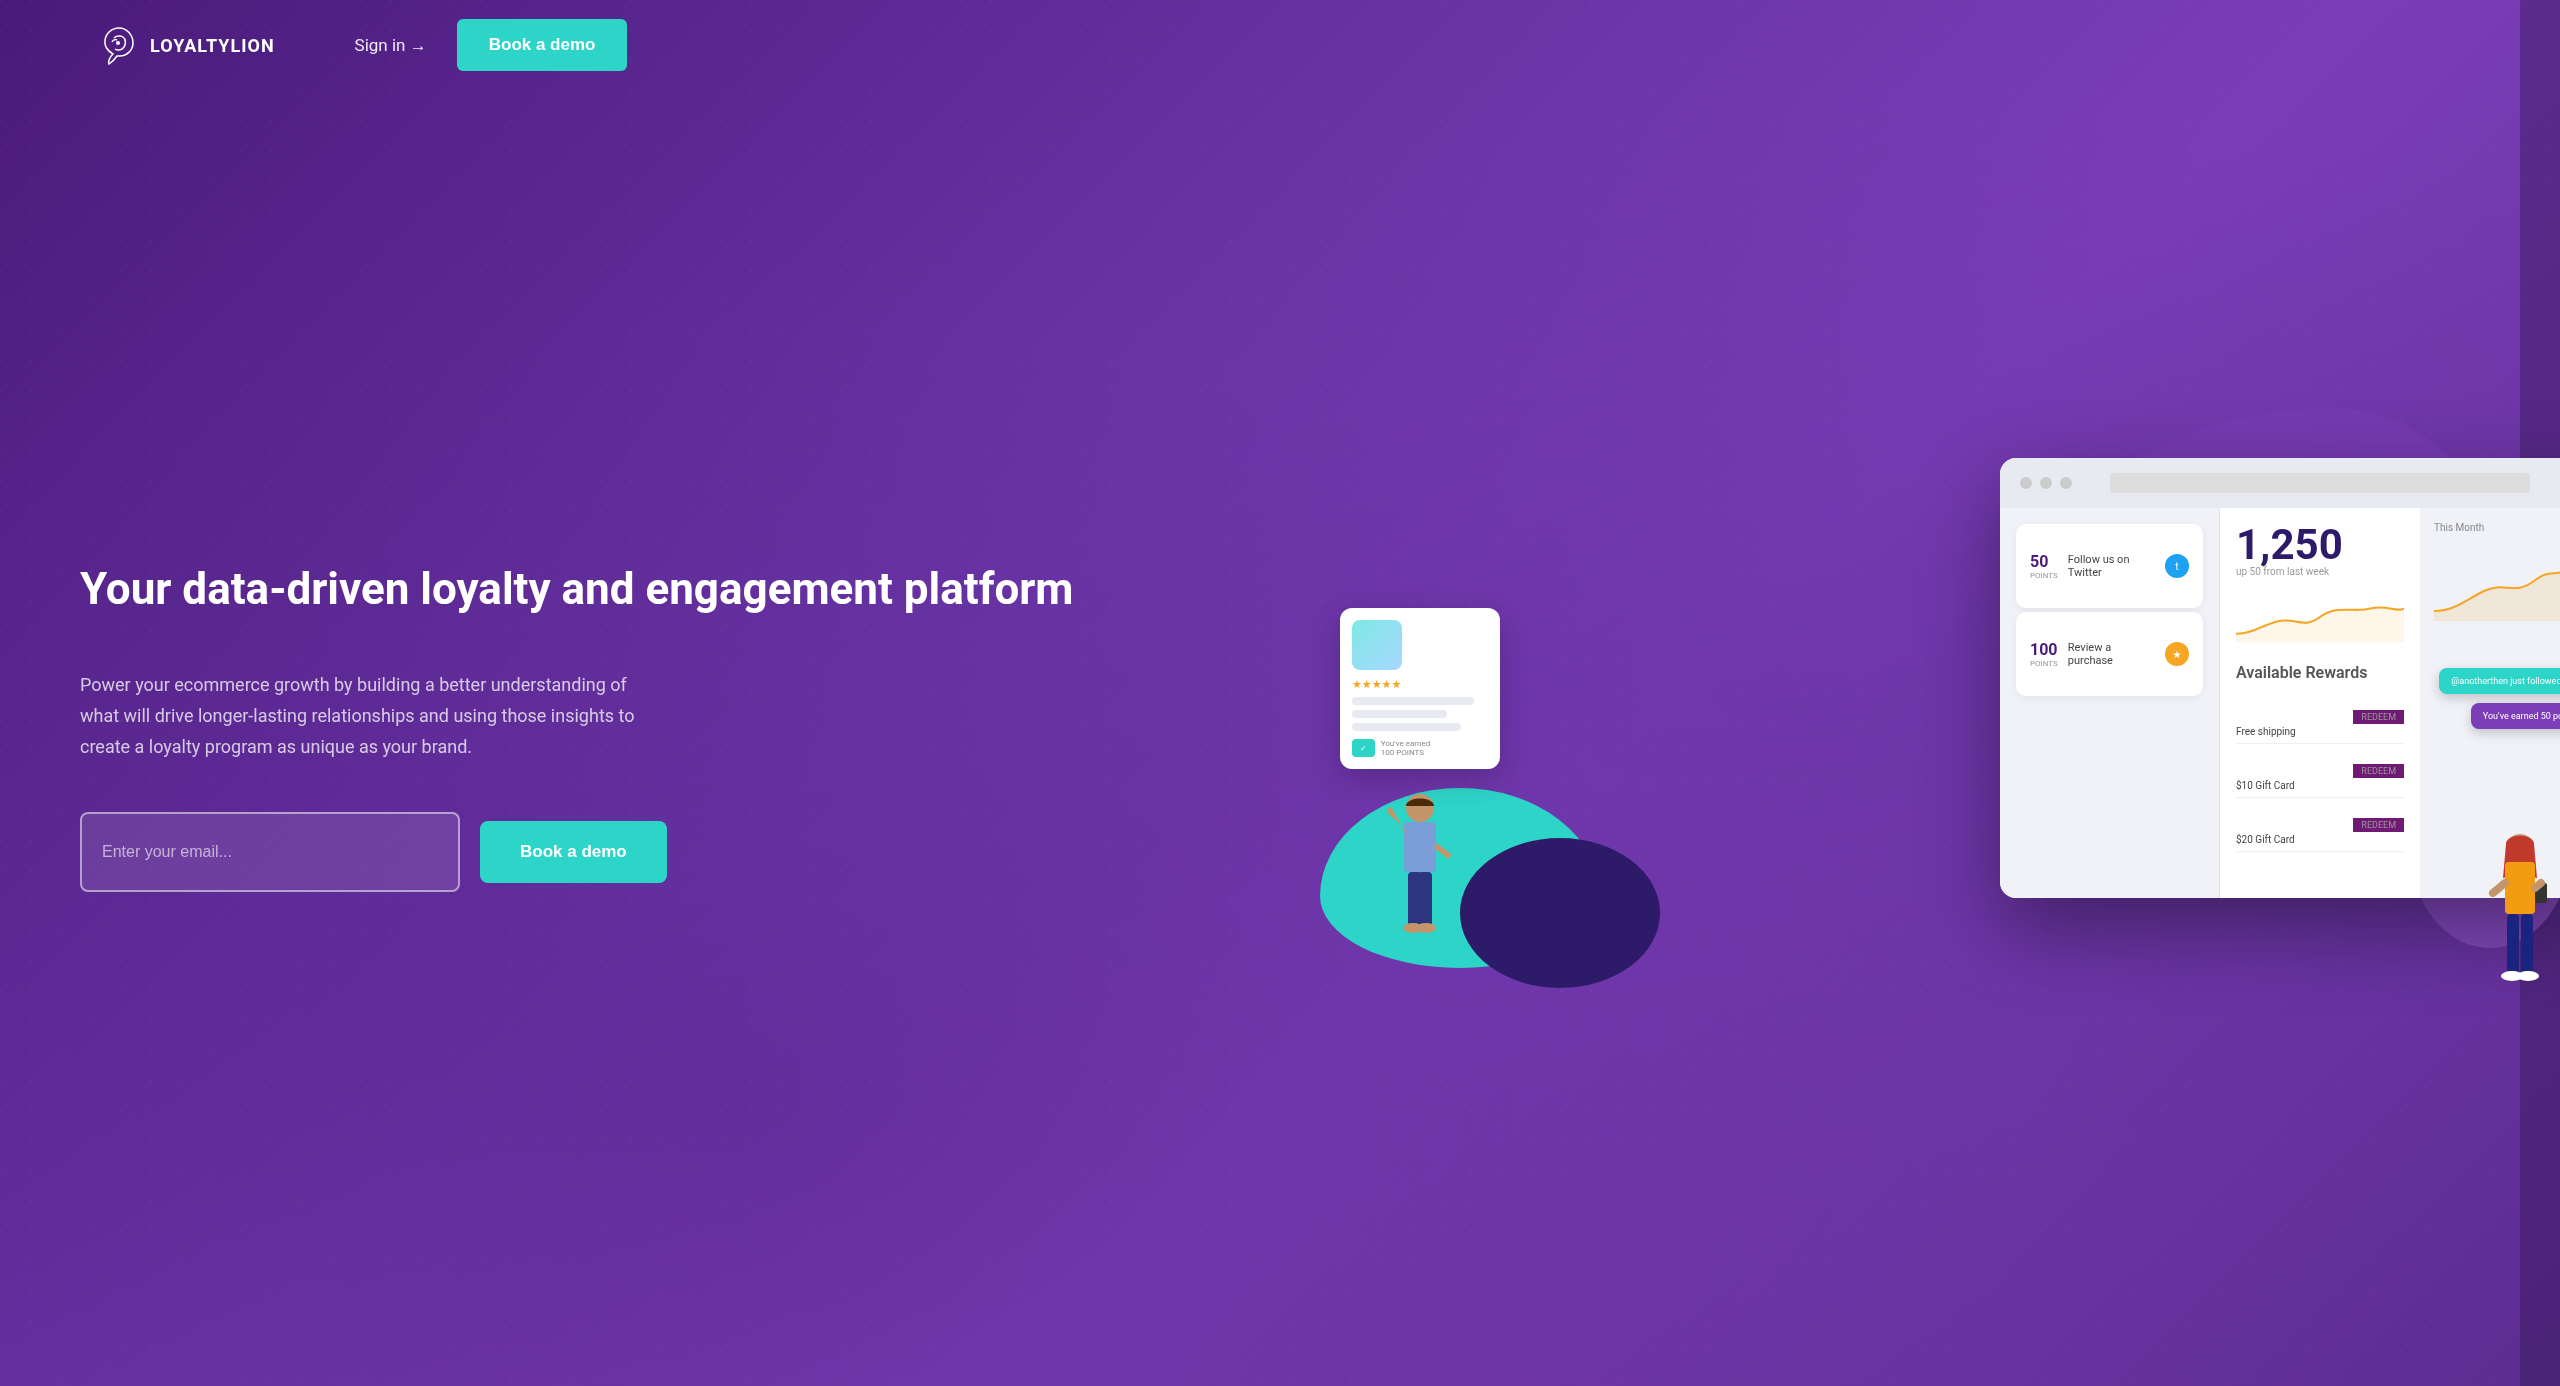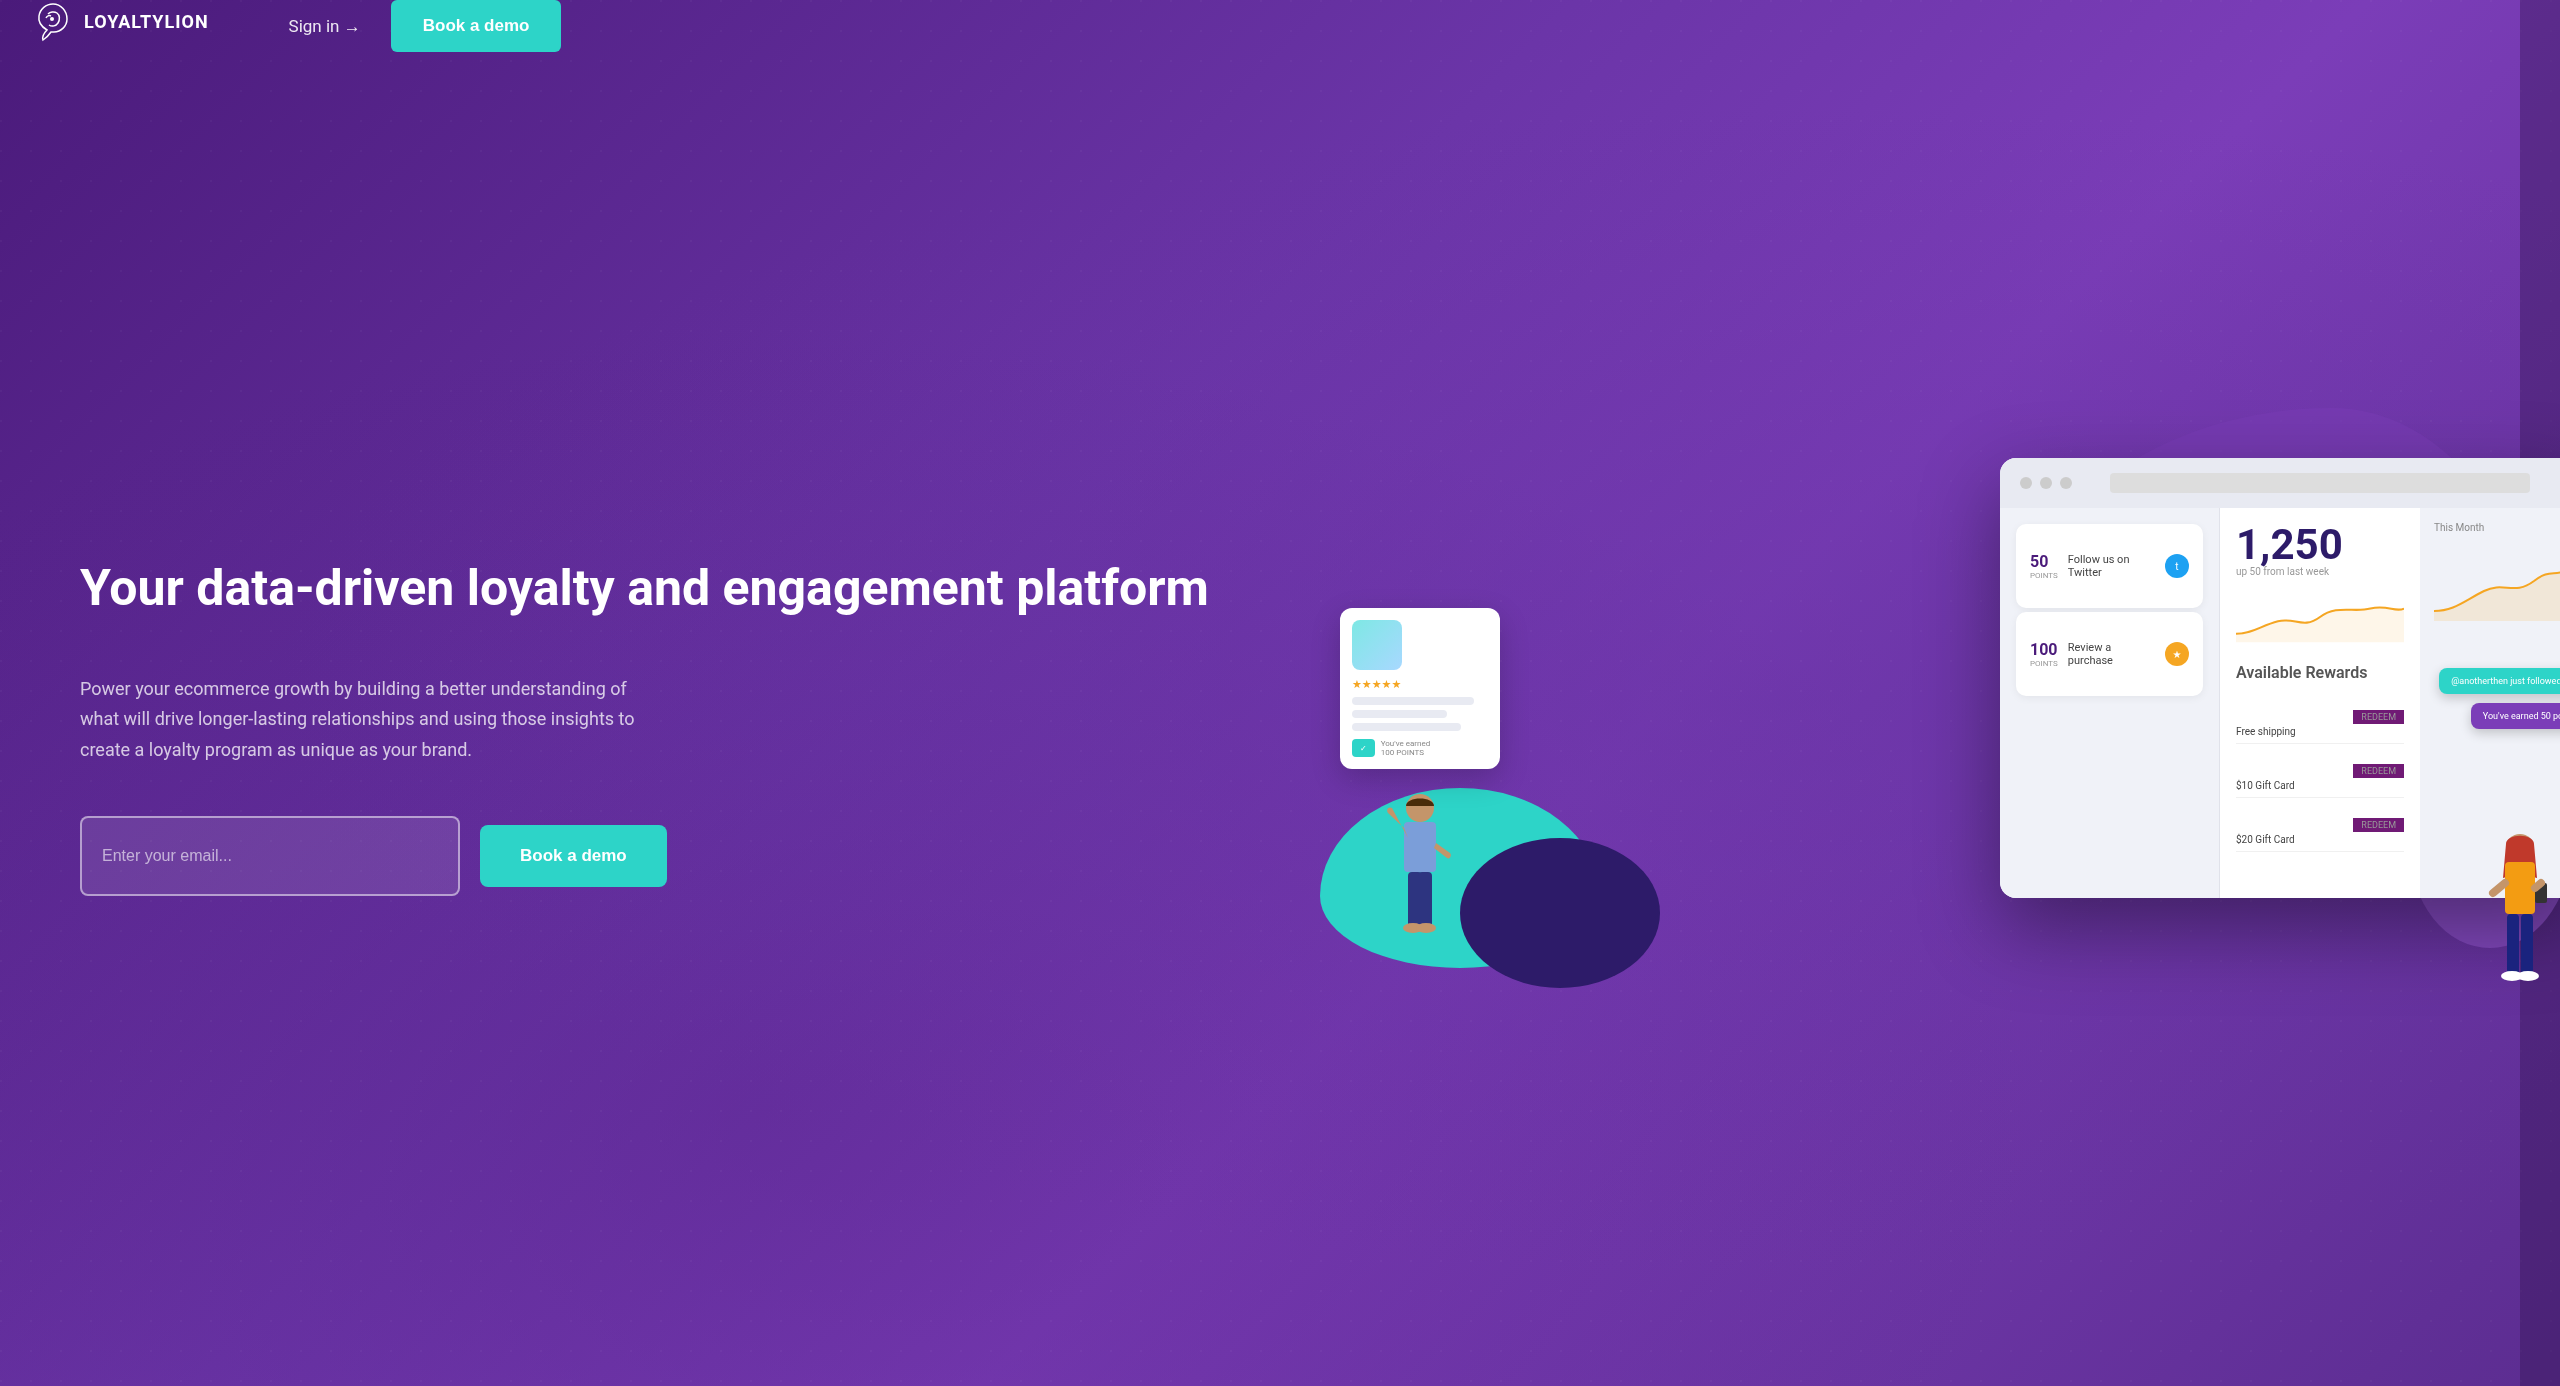--- a/index.html
+++ b/index.html
@@ -48,23 +48,24 @@
       width: 40px;
       height: 100%;
       background: rgba(50, 20, 80, 0.4);
     }
 
     
     nav {
       position: relative;
       z-index: 10;
       display: flex;
-      align-items: flex-start;
-      padding: 0 32px;
+      align-items: center;
+      padding: 0 57px;
       height: 90px;
+      margin-left: 41px;
     }
 
     .logo-area {
       display: flex;
       align-items: center;
       gap: 10px;
       margin-right: 80px;
     }
 
     .logo-icon {
@@ -134,21 +135,21 @@
       min-height: calc(100vh - 90px);
     }
 
     .hero-left {
       flex: 0 0 50%;
       max-width: 50%;
       padding-right: 40px;
     }
 
     .hero-title {
-      font-size: 50px;
+      font-size: 44px;
       font-weight: 700;
       color: white;
       line-height: 1.15;
       margin-bottom: 56px;
     }
 
     .hero-subtitle {
       font-size: 18px;
       color: rgba(255,255,255,0.75);
       line-height: 1.7;

